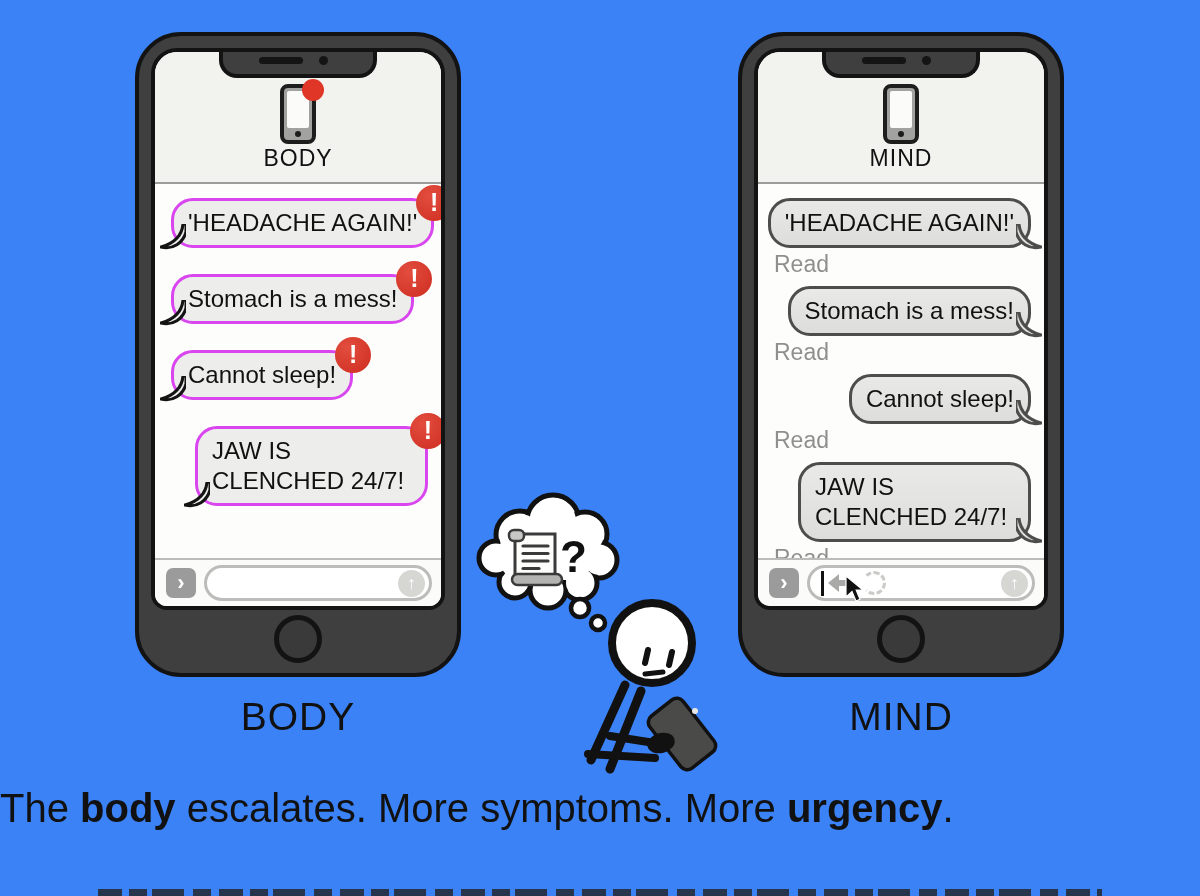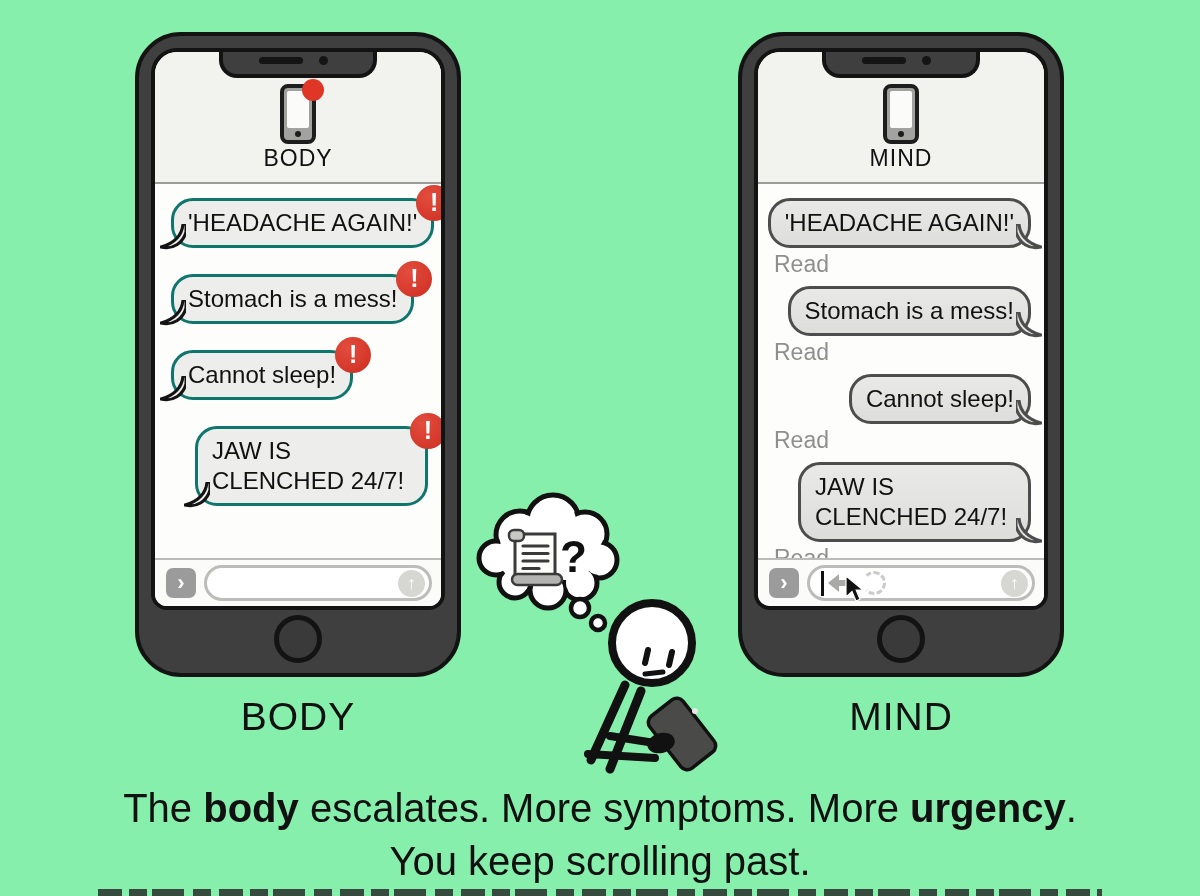--- a/index.html
+++ b/index.html
@@ -1,16 +1,16 @@
 <!DOCTYPE html>
 <html><head>
 <meta charset="utf-8">
 <style>
   html,body{margin:0;padding:0;background:#ffffff;}
-  .stage{position:relative;width:1200px;height:896px;background:#86efac;overflow:hidden;
+  .stage{position:relative;width:1200px;height:896px;background:#3b82f6;overflow:hidden;
          font-family:"Liberation Sans",sans-serif;color:#111;}
 
   
   .phone{position:absolute;top:32px;width:326px;height:645px;background:#3f3f3f;
          border:4px solid #131313;border-radius:46px;box-sizing:border-box;}
   .phone-body{left:135px;}
   .phone-mind{left:738px;}
   .screen{position:absolute;left:12px;right:12px;top:12px;height:562px;background:#fdfdfb;
           border:4px solid #131313;border-radius:26px 26px 16px 16px;box-sizing:border-box;overflow:hidden;}
   .notch{position:absolute;top:-4px;left:50%;transform:translateX(-50%);width:158px;height:30px;
@@ -30,21 +30,21 @@
   .app-icon .homedot{position:absolute;left:50%;bottom:3px;transform:translateX(-50%);width:6px;height:6px;
             background:#1d1d1d;border-radius:50%;}
   .notif-dot{position:absolute;top:-9px;right:-12px;width:22px;height:22px;background:#df3627;border-radius:50%;}
   .app-label{position:absolute;top:93px;left:0;width:100%;text-align:center;font-size:23px;letter-spacing:1px;}
 
   
   .messages{position:absolute;top:130px;left:0;right:0;bottom:48px;padding:16px 13px 0 16px;
             box-sizing:border-box;overflow:hidden;z-index:1;}
   .msg-row{display:flex;margin-bottom:26px;}
   .msg-row.right{justify-content:flex-end;margin-bottom:2px;}
-  .bubble{position:relative;background:#ededeb;border:3px solid #0f766e;border-radius:22px;
+  .bubble{position:relative;background:#ededeb;border:3px solid #d946ef;border-radius:22px;
           padding:7px 14px;font-size:24px;line-height:1.25;white-space:nowrap;}
   .bubble.two-line{white-space:normal;max-width:232px;margin-left:24px;}
   .phone-mind .bubble{background:linear-gradient(#e9e9e7,#dddddb);border-color:#4d4d4d;}
   .tail{position:absolute;bottom:-5px;width:26px;height:26px;z-index:2;}
   .tail.l{left:-14px;}
   .tail.r{right:-14px;transform:scaleX(-1);}
   .badge{position:absolute;top:-16px;right:-21px;width:36px;height:36px;border-radius:50%;
          background:radial-gradient(circle at 35% 30%,#e24d3e,#ce2d20);color:#fff;font-size:25px;
          font-weight:bold;display:flex;align-items:center;justify-content:center;z-index:4;}
   .read{font-size:23px;color:#8f8f8f;margin:3px 8px 8px 0;}
@@ -62,21 +62,21 @@
   .caret{width:3px;height:25px;background:#111;flex:0 0 auto;}
   .back-arrow{margin-left:3px;flex:0 0 auto;}
   .cursor-ptr{margin-left:-9px;margin-top:12px;flex:0 0 auto;}
   .dashed-circle{margin-left:-4px;width:24px;height:24px;border:3px dashed #cbcbc9;border-radius:50%;
                  border-left-color:transparent;box-sizing:border-box;flex:0 0 auto;}
 
   
   .device-label{position:absolute;top:695px;width:326px;text-align:center;font-size:39px;letter-spacing:1px;}
   .device-label.body{left:135px;}
   .device-label.mind{left:738px;}
-  .caption{position:absolute;left:0;right:0;top:784px;text-align:center;font-size:40px;line-height:1.23;}
+  .caption{position:absolute;left:0;right:0;top:784px;text-align:left;font-size:40px;line-height:1.23;}
   .caption .b{font-weight:bold;}
   .caption .line2{margin-top:4px;}
   .cropped-text-strip{position:absolute;left:98px;right:98px;bottom:0;height:7px;opacity:.8;
       background:repeating-linear-gradient(90deg,#222 0 24px,transparent 24px 31px,#222 31px 49px,
       transparent 49px 54px,#222 54px 86px,transparent 86px 95px,#222 95px 113px,transparent 113px 121px);}
 
   .figure-svg{position:absolute;left:455px;top:492px;}
 </style>
 </head>
 <body>
@@ -290,17 +290,16 @@
         <line x1="190" y1="182" x2="208" y2="180" stroke-width="5"></line>
       </g>
     </g>
   </svg>
 
   <div class="device-label body">BODY</div>
   <div class="device-label mind">MIND</div>
 
   <div class="caption">
     <div><span>The </span><span class="b">body</span><span> escalates. More symptoms. More </span><span class="b">urgency</span><span>.</span></div>
-    <div class="line2">You keep scrolling past.</div>
   </div>
 
   <div class="cropped-text-strip"></div>
 </div>
 
 </body></html>

